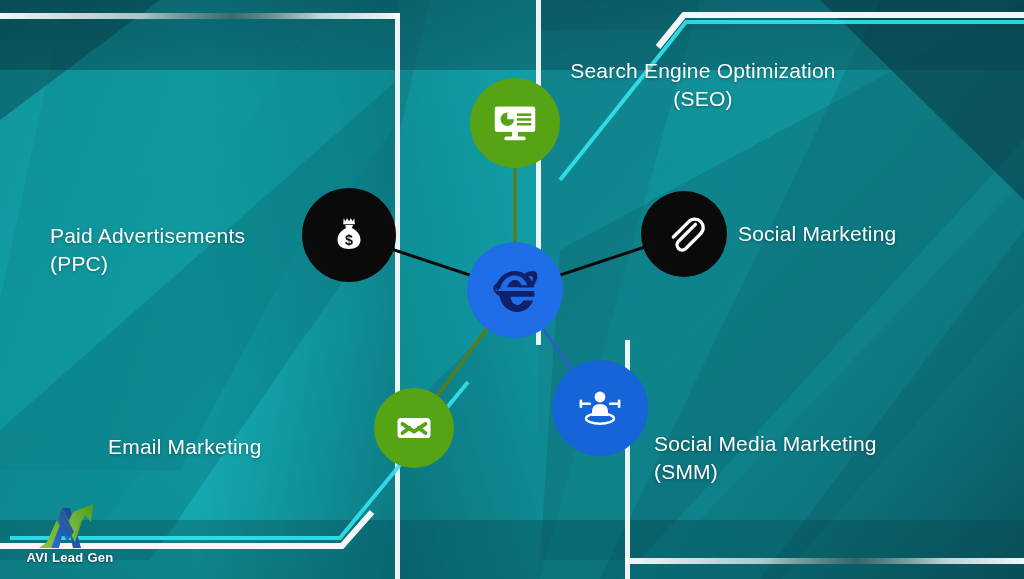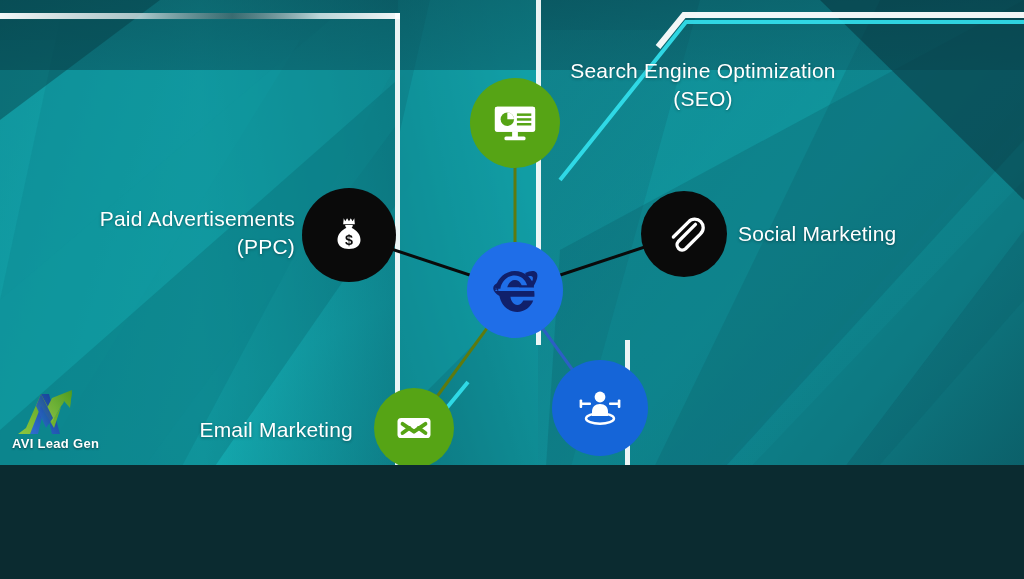--- a/index.html
+++ b/index.html
@@ -1,17 +1,17 @@
 <!DOCTYPE html>
 <html><head>
 <meta charset="utf-8">
 <style>
   html,body{margin:0;padding:0;background:#0b2b30;}
   .stage{
-    position:relative;width:1024px;height:465px;overflow:hidden;
+    position:relative;width:1024px;height:579px;overflow:hidden;
     font-family:"Liberation Sans", sans-serif;
     background:#1d4ed8;
   }
   .stage *{box-sizing:border-box;}
 
   
   .bg-svg{position:absolute;inset:0;width:1024px;height:579px;display:block;}
 
   
   .diagram{position:absolute;inset:0;width:1024px;height:579px;}
@@ -24,26 +24,26 @@
   .node svg{display:block;}
 
   .label{
     position:absolute;color:#ffffff;
     font-size:21px;line-height:28px;
     letter-spacing:.2px;
     text-shadow:0 1px 3px rgba(0,0,0,.35);
     white-space:pre-line;
     pointer-events:none;
   }
-  .label.right{text-align:right;}
+  .label.right{margin-top:17px;}
   .label.left{text-align:left;}
   .label.center{text-align:center;}
 
   
-  .logo{position:absolute;left:8px;bottom:14px;width:120px;}
+  .logo{position:absolute;left:8px;bottom:14px;width:120px;text-align:center;}
   .logo-text{
     color:#ffffff;font-size:13px;font-weight:bold;
     letter-spacing:.3px;margin-top:-6px;padding-left:4px;
     text-shadow:0 1px 2px rgba(0,0,0,.5);
   }
 </style>
 </head>
 <body>
 
 <div class="stage">
@@ -164,20 +164,22 @@
         <circle cx="26" cy="15" r="5.4"></circle>
         <path d="M26 22c-5 0-8 3-8 7.6V34h16v-4.4C34 25 31 22 26 22z"></path>
         <rect x="6" y="20.5" width="11" height="2.6" rx="1"></rect>
         <rect x="5.6" y="17.6" width="2.6" height="8.4" rx="1"></rect>
         <rect x="35" y="20.5" width="11" height="2.6" rx="1"></rect>
         <rect x="43.8" y="17.6" width="2.6" height="8.4" rx="1"></rect>
         <ellipse cx="26" cy="36.5" rx="14" ry="5.2" fill="none" stroke="#ffffff" stroke-width="2.4"></ellipse>
       </svg>
     </span>
   </div>
+  <div class="label left" style="left:654px;top:430px;width:300px;">Social Media Marketing
+(SMM)</div>
 
   <div class="node" style="left:414px;top:428px;width:80px;height:80px;background:#56a415;">
     <span>
       <svg width="44" height="44" viewBox="0 0 48 48">
         <rect x="6" y="13" width="36" height="22" rx="4" fill="#ffffff"></rect>
         <path d="M11.5 19.5 24 28l12.5-8.5" fill="none" stroke="#56a415" stroke-width="4.2" stroke-linecap="round" stroke-linejoin="round"></path>
         <path d="M11.5 29.5 19 24M36.5 29.5 29 24" fill="none" stroke="#56a415" stroke-width="4.2" stroke-linecap="round"></path>
       </svg>
     </span>
   </div>

